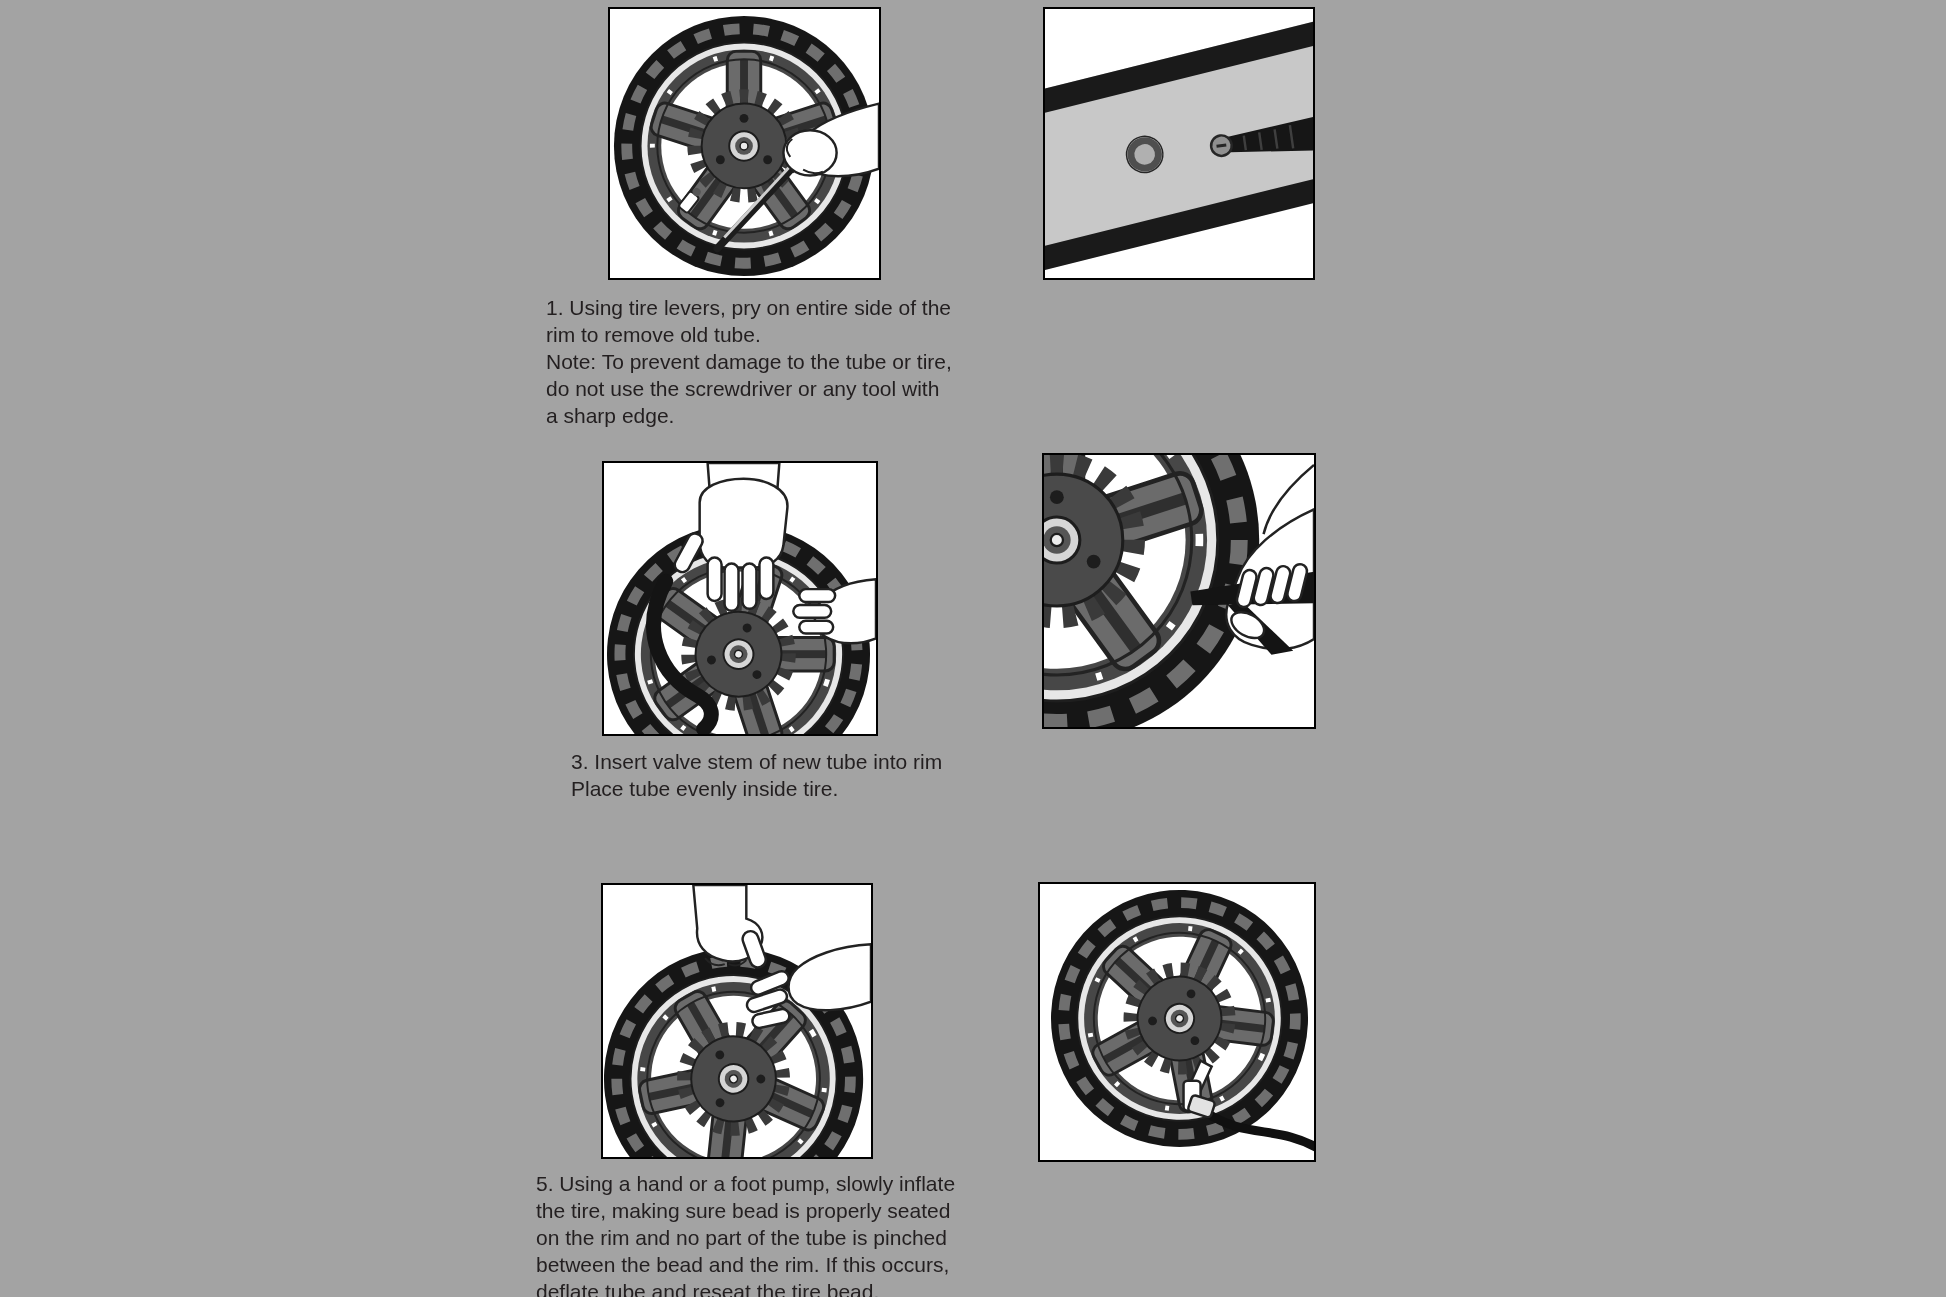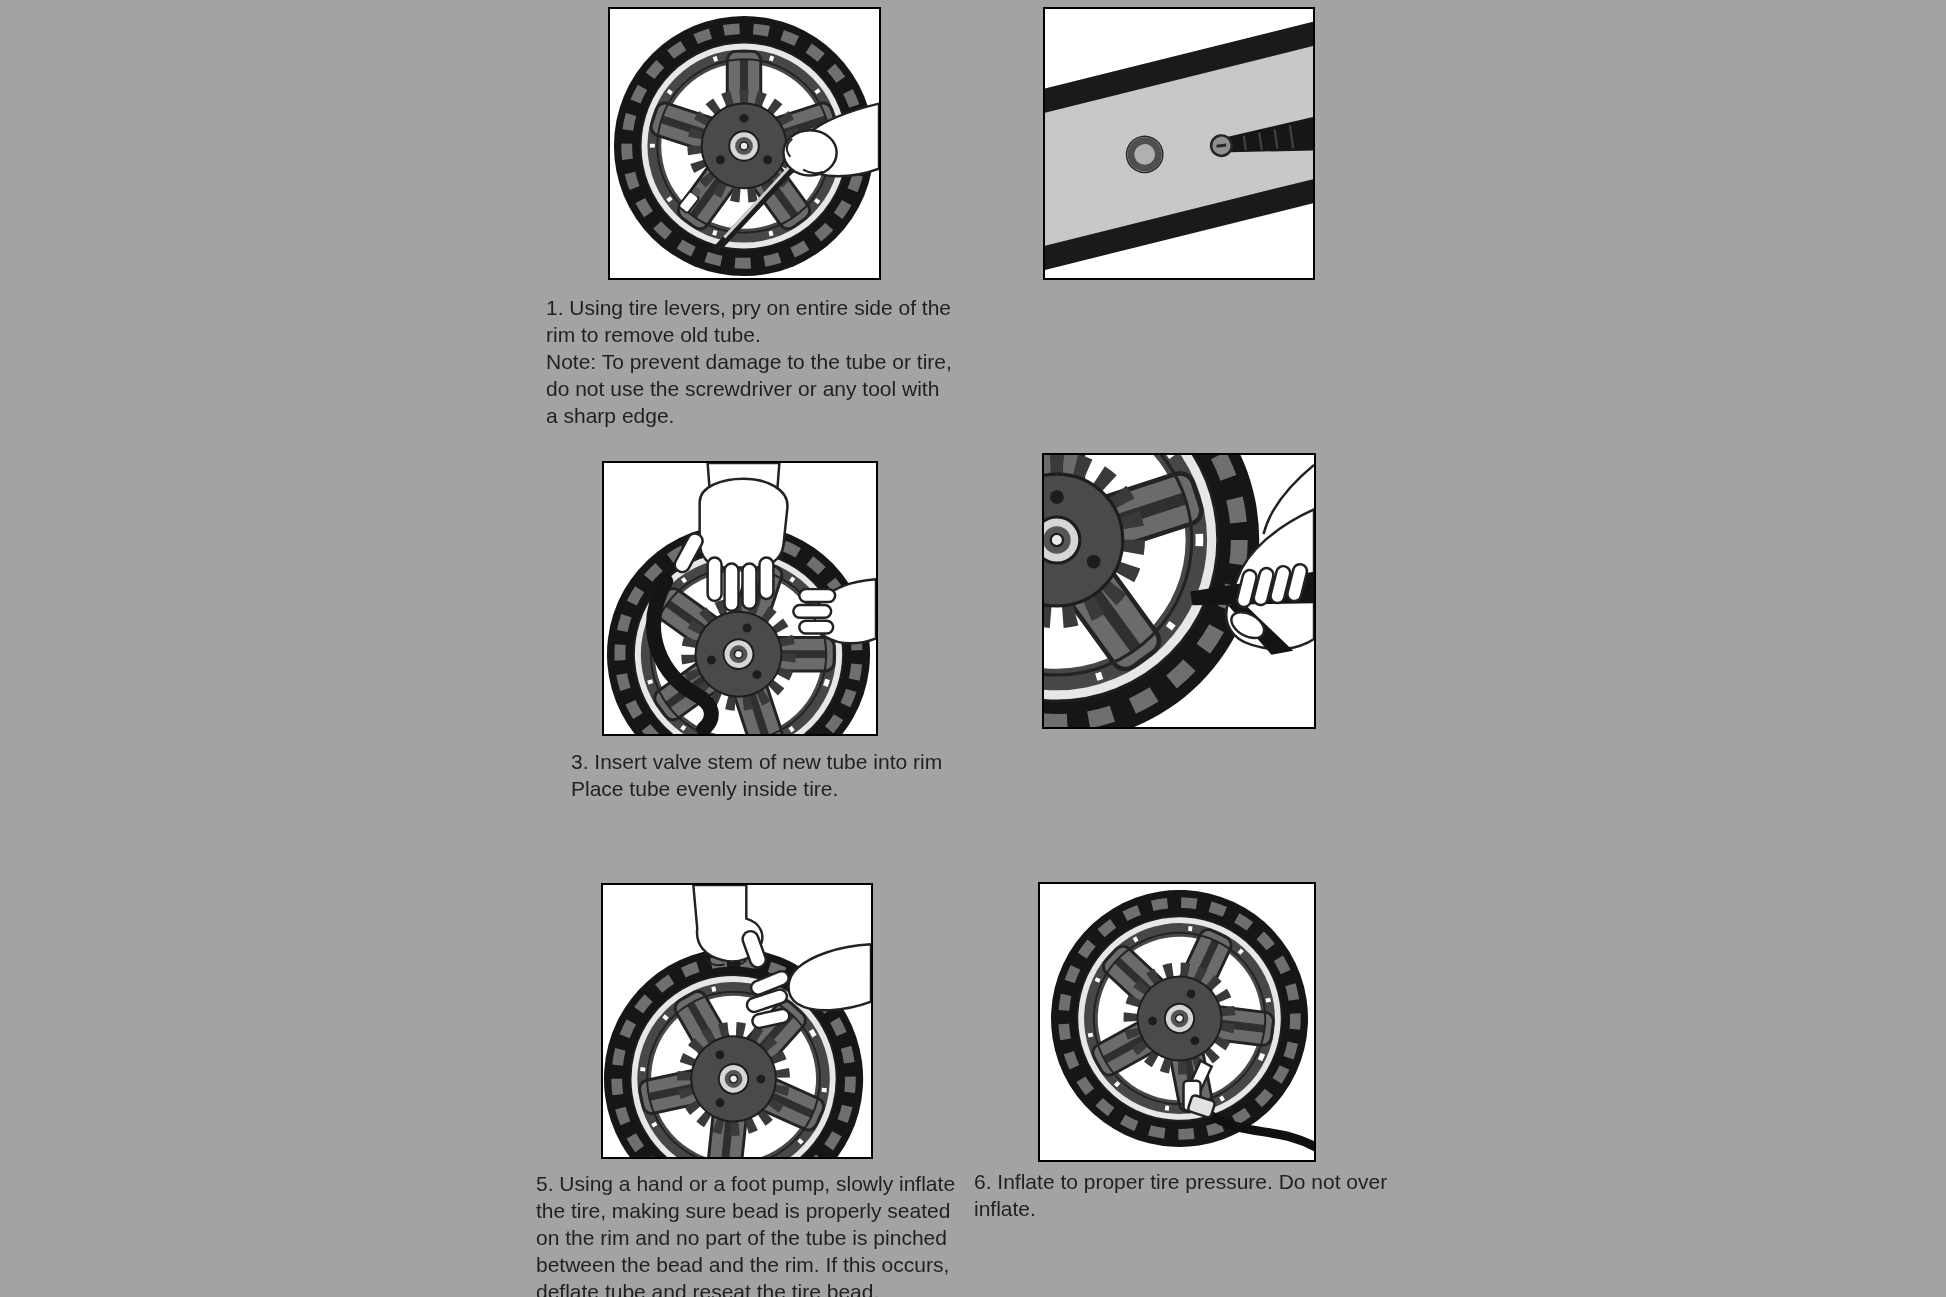--- a/index.html
+++ b/index.html
@@ -177,16 +177,14 @@
     <svg viewBox="0 0 273 275" preserveAspectRatio="none">
       <use href="#mag-wheel" transform="translate(139,134) scale(0.97) rotate(25)"></use>
       <path d="M166 228 C 205 254 238 240 278 264" fill="none" stroke="#101010" stroke-width="9" stroke-linecap="round"></path>
       <g fill="#ffffff" stroke="#222" stroke-width="2.5">
         <path d="M150 198 L 160 176 L 171 182 L 160 206 Z"></path>
         <rect x="143" y="196" width="17" height="30" rx="4"></rect>
         <rect x="149" y="213" width="24" height="17" rx="4" transform="rotate(18 161 221)" fill="#e2e2e2"></rect>
       </g>
     </svg>
   </figure>
-  <p class="caption" style="left:974px;top:1168px;">6. Inflate to proper tire pressure. Do not over
-inflate.</p>
 
 </div>
 
 </body></html>

